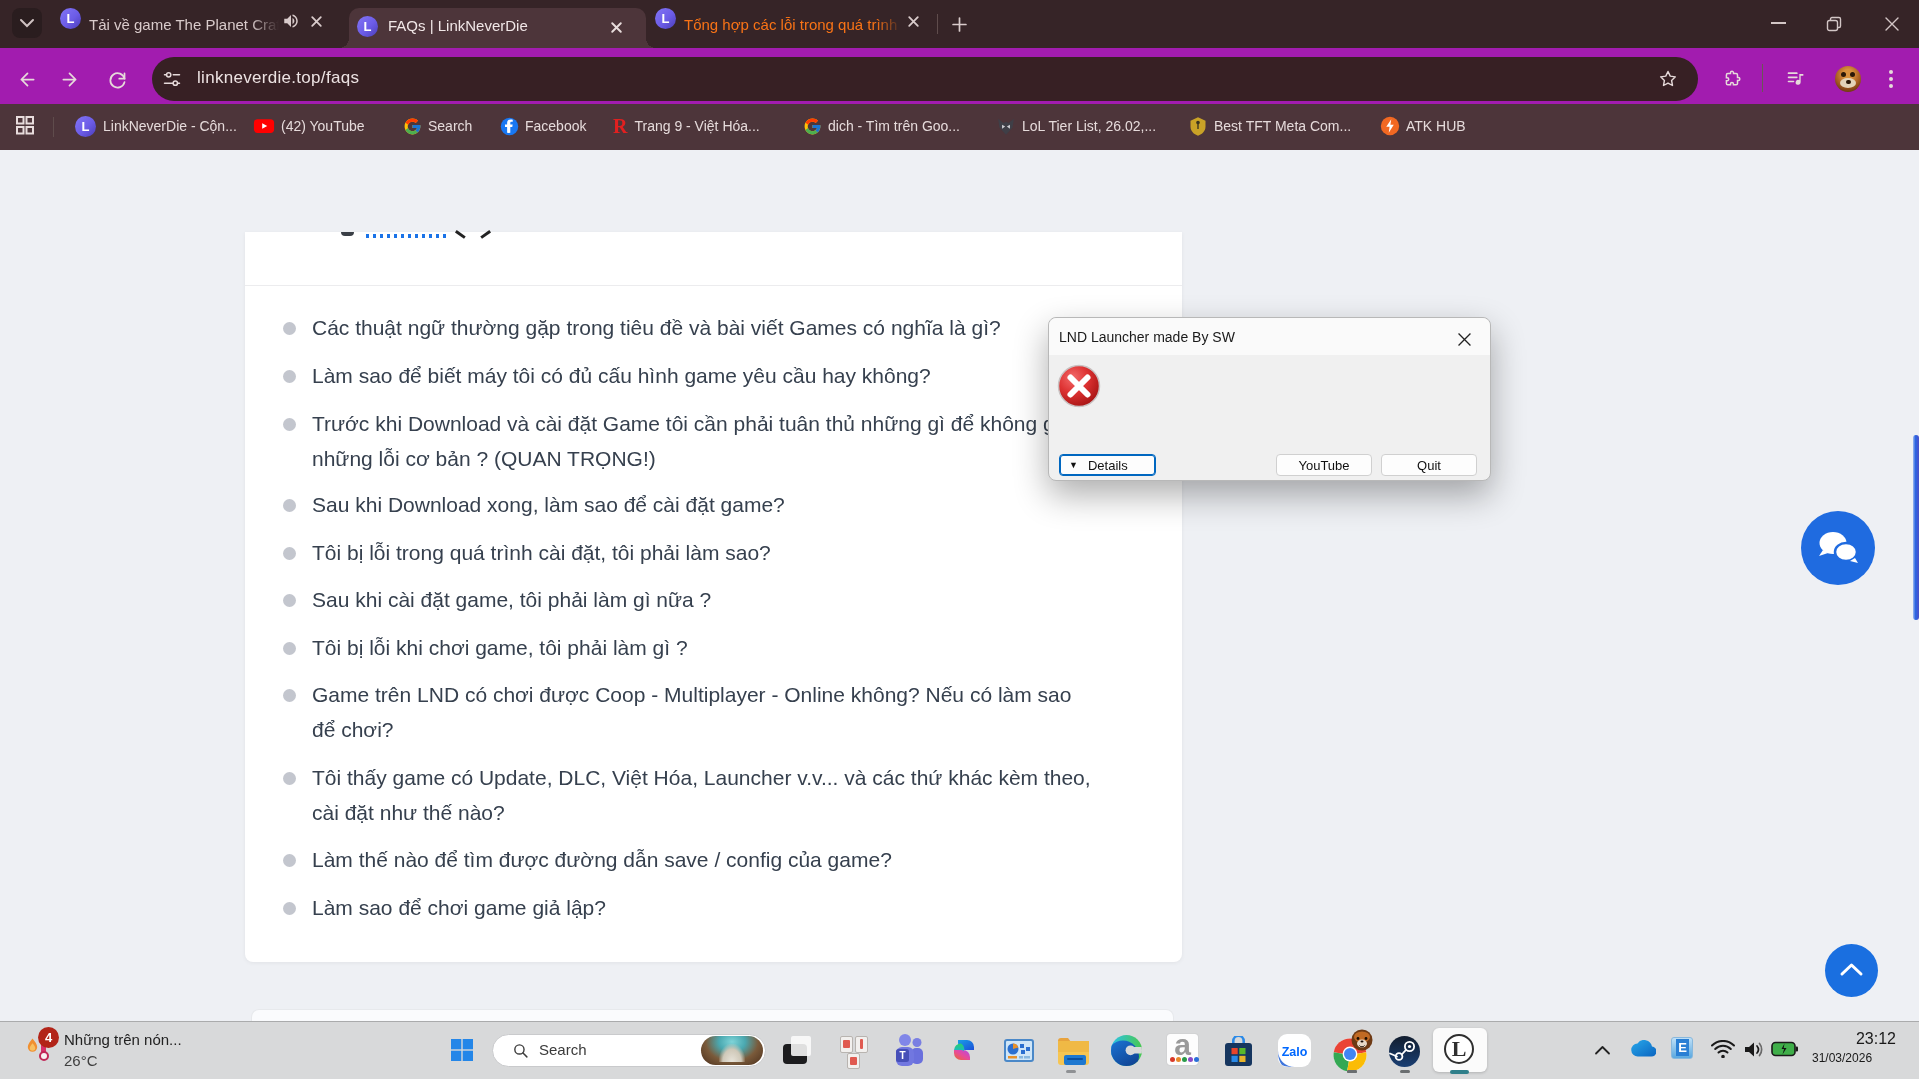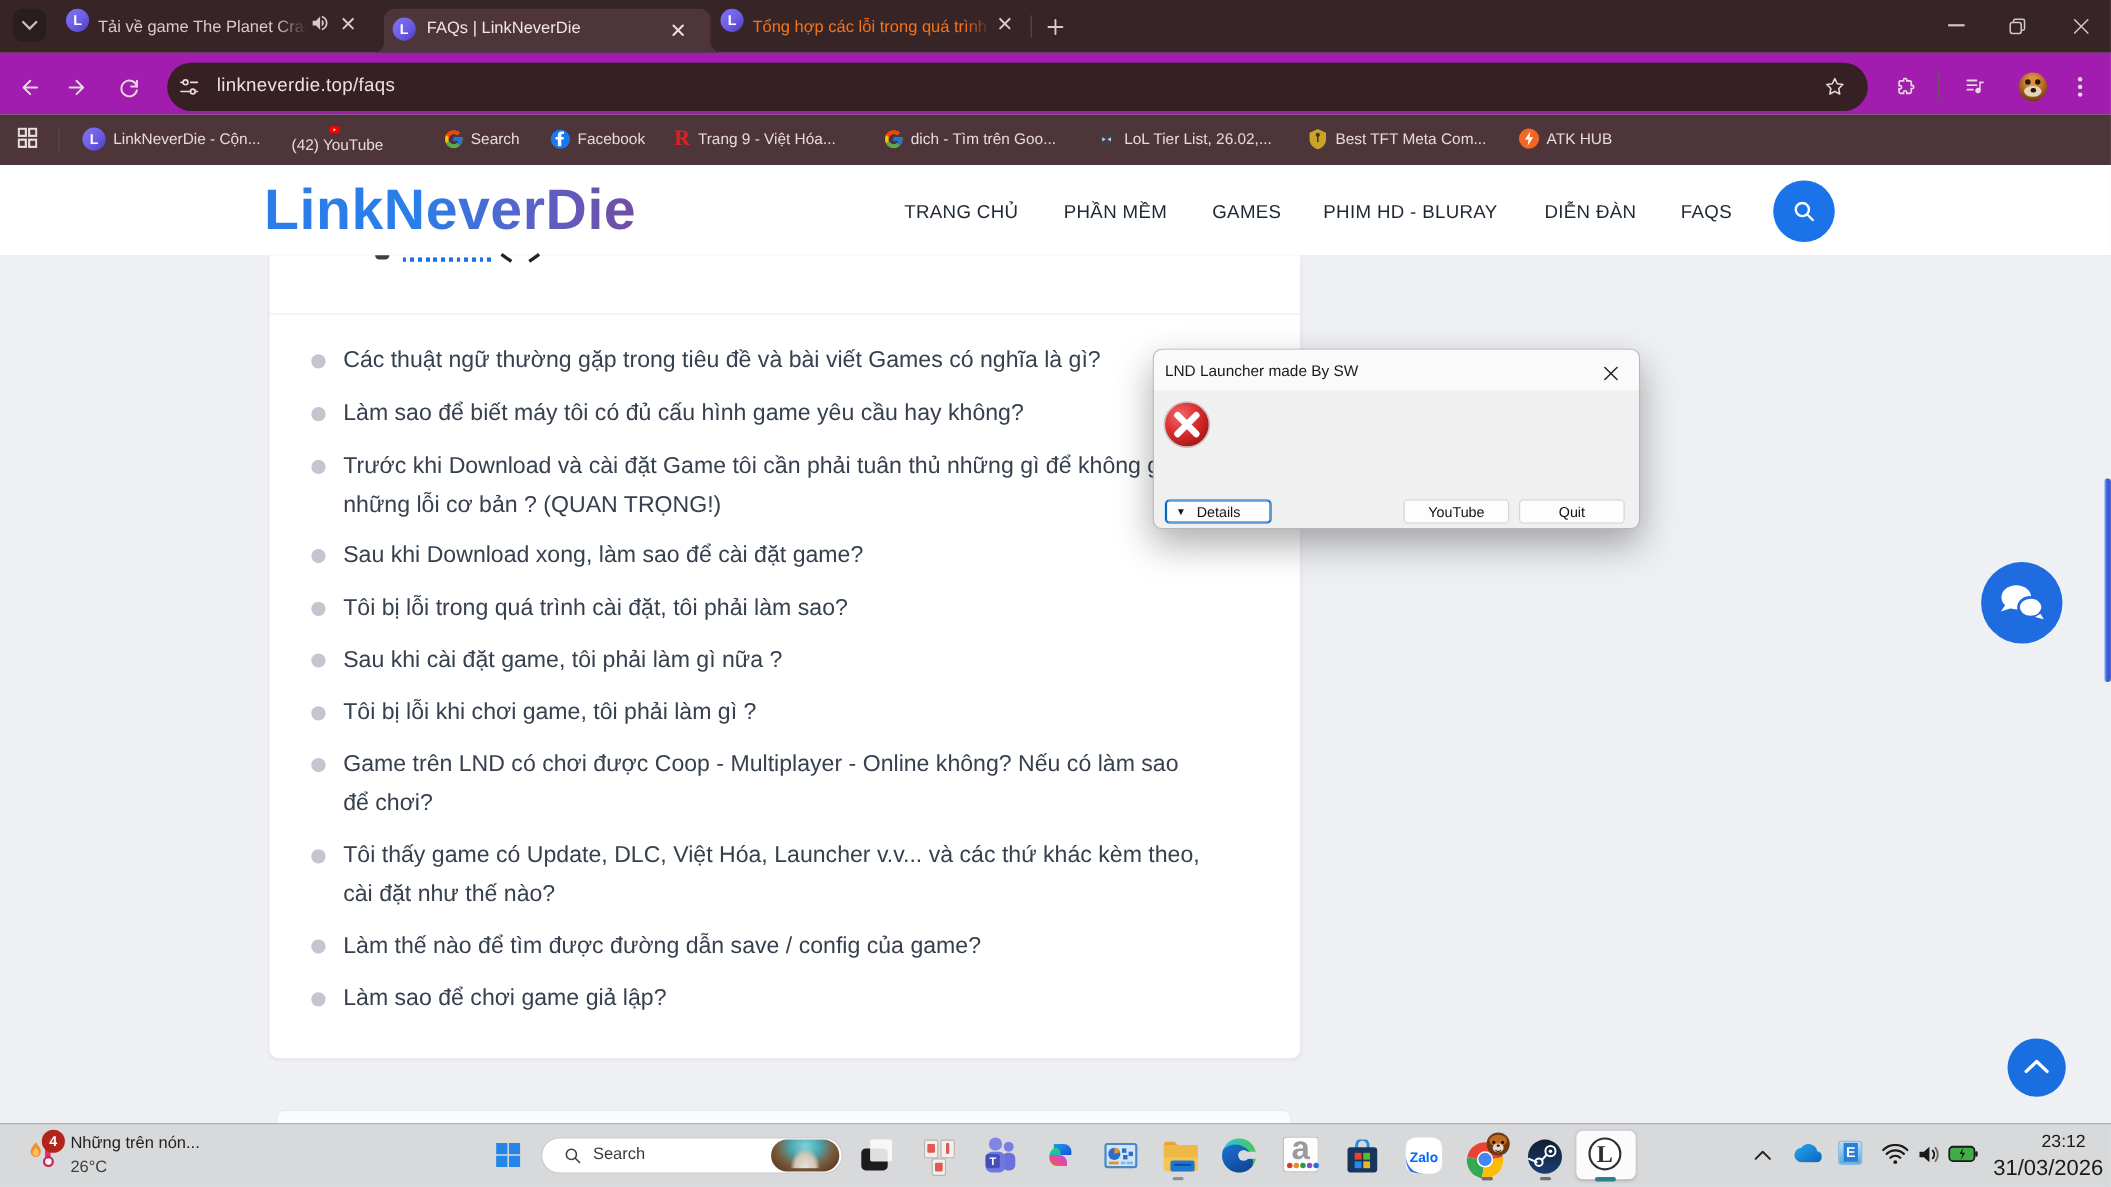--- a/index.html
+++ b/index.html
@@ -116,21 +116,21 @@
         <rect x="1" y="1" width="6.5" height="6.5"></rect>
         <rect x="10.5" y="1" width="6.5" height="6.5"></rect>
         <rect x="1" y="11" width="6.5" height="6.5"></rect>
         <rect x="10.5" y="11" width="6.5" height="6.5"></rect>
       </svg>
     <div class="abs" style="left:53px;top:13px;width:1px;height:20px;background:#5f4c4c;"></div>
     <div class="abs bmtxt" style="left:75px;top:9px;">
         <span class="favL" style="position:relative;display:inline-block;margin-right:7px;">L</span>
         <span>LinkNeverDie - Cộn...</span>
       </div>
-    <div class="abs bmtxt" style="left:265px;top:9px;flex-direction:column;">
+    <div class="abs bmtxt" style="left:253px;top:9px;">
         <svg width="22" height="22" viewBox="0 0 24 24" style="margin-right:6px;">
           <rect x="1" y="4.5" width="22" height="15" rx="4" fill="#f00"></rect>
           <path d="M10 9 L15.5 12 L10 15z" fill="#fff"></path>
         </svg>
         <span>(42) YouTube</span>
       </div>
     <div class="abs bmtxt" style="left:403px;top:9px;">
         <svg width="19" height="19" viewBox="0 0 48 48" style="margin-right:6px;">
           <path fill="#FFC107" d="M43.6 20H42V20H24v8h11.3C33.7 32.7 29.2 36 24 36c-6.6 0-12-5.4-12-12s5.4-12 12-12c3.1 0 5.9 1.2 8 3l5.7-5.7C34.6 6.1 29.6 4 24 4 13 4 4 13 4 24s9 20 20 20 20-9 20-20c0-1.3-.1-2.7-.4-4z"></path>
           <path fill="#FF3D00" d="M6.3 14.7l6.6 4.8C14.7 15.1 19 12 24 12c3.1 0 5.9 1.2 8 3l5.7-5.7C34.6 6.1 29.6 4 24 4 16.3 4 9.7 8.3 6.3 14.7z"></path>
@@ -175,36 +175,20 @@
       </div>
     <div class="abs bmtxt" style="left:1380px;top:9px;">
         <svg width="20" height="20" viewBox="0 0 24 24" style="margin-right:6px;">
           <circle cx="12" cy="12" r="11" fill="#f26822"></circle>
           <path d="M13.5 4 L7.5 13 H11.5 L10.5 20 L16.5 10.5 H12.5z" fill="#fff"></path>
         </svg>
         <span>ATK HUB</span>
       </div>
   </div>
 
-  <div class="abs" id="siteheader" style="left:0;top:150px;width:1919px;height:82px;background:#ffffff;box-shadow:0 1px 3px rgba(0,0,0,0.08);">
-    <div class="abs" style="left:240px;top:11px;font-size:52px;font-weight:bold;letter-spacing:0.5px;background:linear-gradient(90deg,#2b7de9,#2b7de9 42%,#5a62c8 72%,#6f4fa5 97%);-webkit-background-clip:text;background-clip:text;color:transparent;">LinkNeverDie</div>
-    <div style="position:absolute;left:0;top:33px;width:100%;height:0;">
-      <div class="navitem" style="left:822px;">TRANG CHỦ</div>
-      <div class="navitem" style="left:967px;">PHẦN MỀM</div>
-      <div class="navitem" style="left:1102px;">GAMES</div>
-      <div class="navitem" style="left:1203px;">PHIM HD - BLURAY</div>
-      <div class="navitem" style="left:1404px;">DIỄN ĐÀN</div>
-      <div class="navitem" style="left:1528px;">FAQS</div>
-    </div>
-    <div class="abs" style="left:1612px;top:14px;width:56px;height:56px;border-radius:50%;background:#1a73e8;"></div>
-    <svg class="abs" style="left:1628px;top:30px;" width="24" height="24" viewBox="0 0 24 24" fill="none" stroke="#fff" stroke-width="2.2" stroke-linecap="round">
-        <circle cx="10.5" cy="10.5" r="6"></circle>
-        <path d="M15 15 L20 20"></path>
-      </svg>
-  </div>
 
   <div class="abs" id="content" style="left:0;top:232px;width:1919px;height:789px;background:#eef0f4;">
 
     <div class="abs" style="left:245px;top:0;width:937px;height:730px;background:#ffffff;border-radius:0 0 8px 8px;box-shadow:0 1px 4px rgba(0,0,0,0.06);"></div>
 
     <div class="abs" style="left:341px;top:0;width:13px;height:4px;border-radius:0 0 6px 6px;background:#3a3f46;"></div>
     <div class="abs" style="left:366px;top:2px;width:83px;height:4px;background-image:repeating-linear-gradient(90deg,#1a73e8 0 3.5px,transparent 3.5px 7px);"></div>
     <div class="abs" style="left:455px;top:1px;width:11px;height:2.5px;background:#222;transform:rotate(35deg);"></div>
     <div class="abs" style="left:480px;top:1px;width:11px;height:2.5px;background:#222;transform:rotate(-35deg);"></div>
 
@@ -496,15 +480,15 @@
       <path d="M3 7 h4 l5-4.5 v14 L7 12 H3z" fill="#1a1a1a"></path>
       <path d="M15 6 a5.5 5.5 0 0 1 0 7" stroke="#1a1a1a" stroke-width="1.7" fill="none" stroke-linecap="round"></path>
       <path d="M17.5 3.5 a9.5 9.5 0 0 1 0 12" stroke="#6a6a6a" stroke-width="1.7" fill="none" stroke-linecap="round"></path>
     </svg>
   <svg class="abs" style="left:1771px;top:1040px;" width="27" height="18" viewBox="0 0 27 18">
       <rect x="1" y="2.5" width="23" height="13" rx="3.5" fill="#3fae49" stroke="#1a1a1a" stroke-width="1.6"></rect>
       <rect x="24.7" y="6.5" width="2.3" height="5" rx="1" fill="#1a1a1a"></rect>
       <path d="M13.5 3.5 L10.5 9 h2.6 l-1.6 5.5 L15.5 8 h-2.8z" fill="#111"></path>
     </svg>
   <div class="abs" style="left:1825px;top:1030px;width:71px;height:19px;font-size:16px;color:#191919;text-align:right;">23:12</div>
-  <div class="abs" style="left:1812px;top:1051px;width:85px;height:19px;font-size:20px;color:#191919;text-align:right;">31/03/2026</div>
+  <div class="abs" style="left:1812px;top:1051px;width:85px;height:19px;font-size:12px;color:#191919;text-align:left;">31/03/2026</div>
 
 </div>
 
 </body></html>

